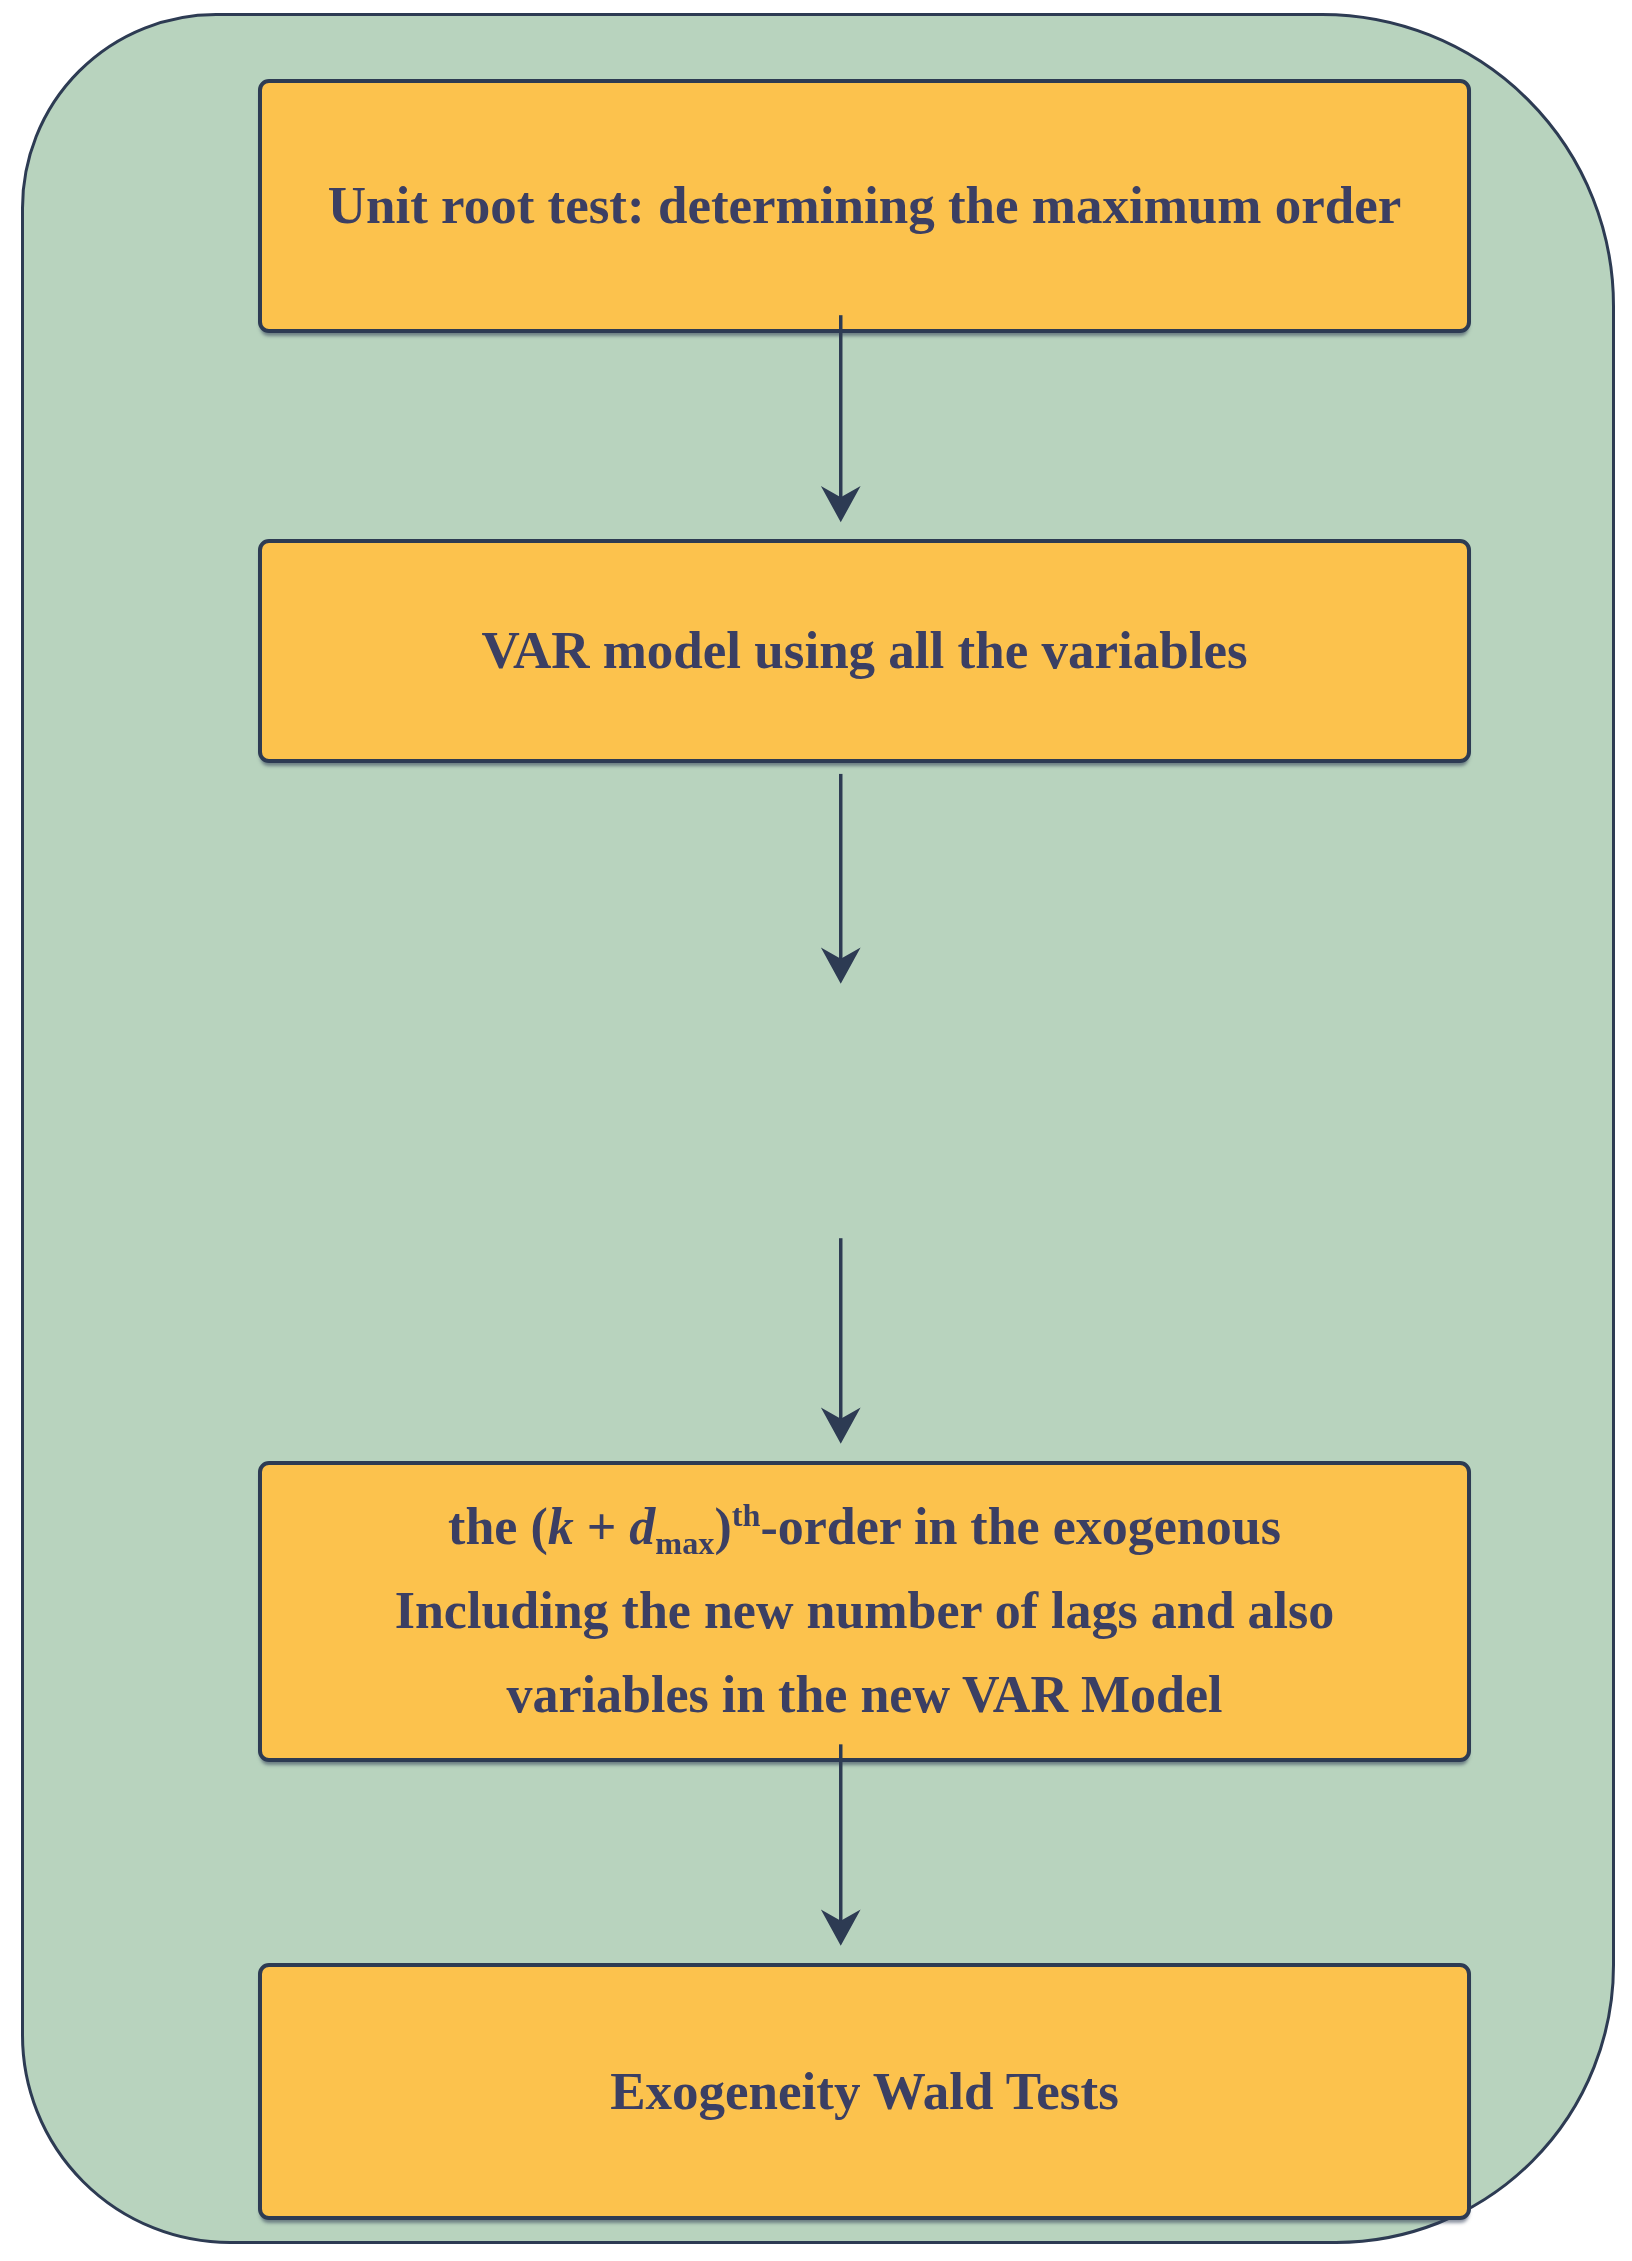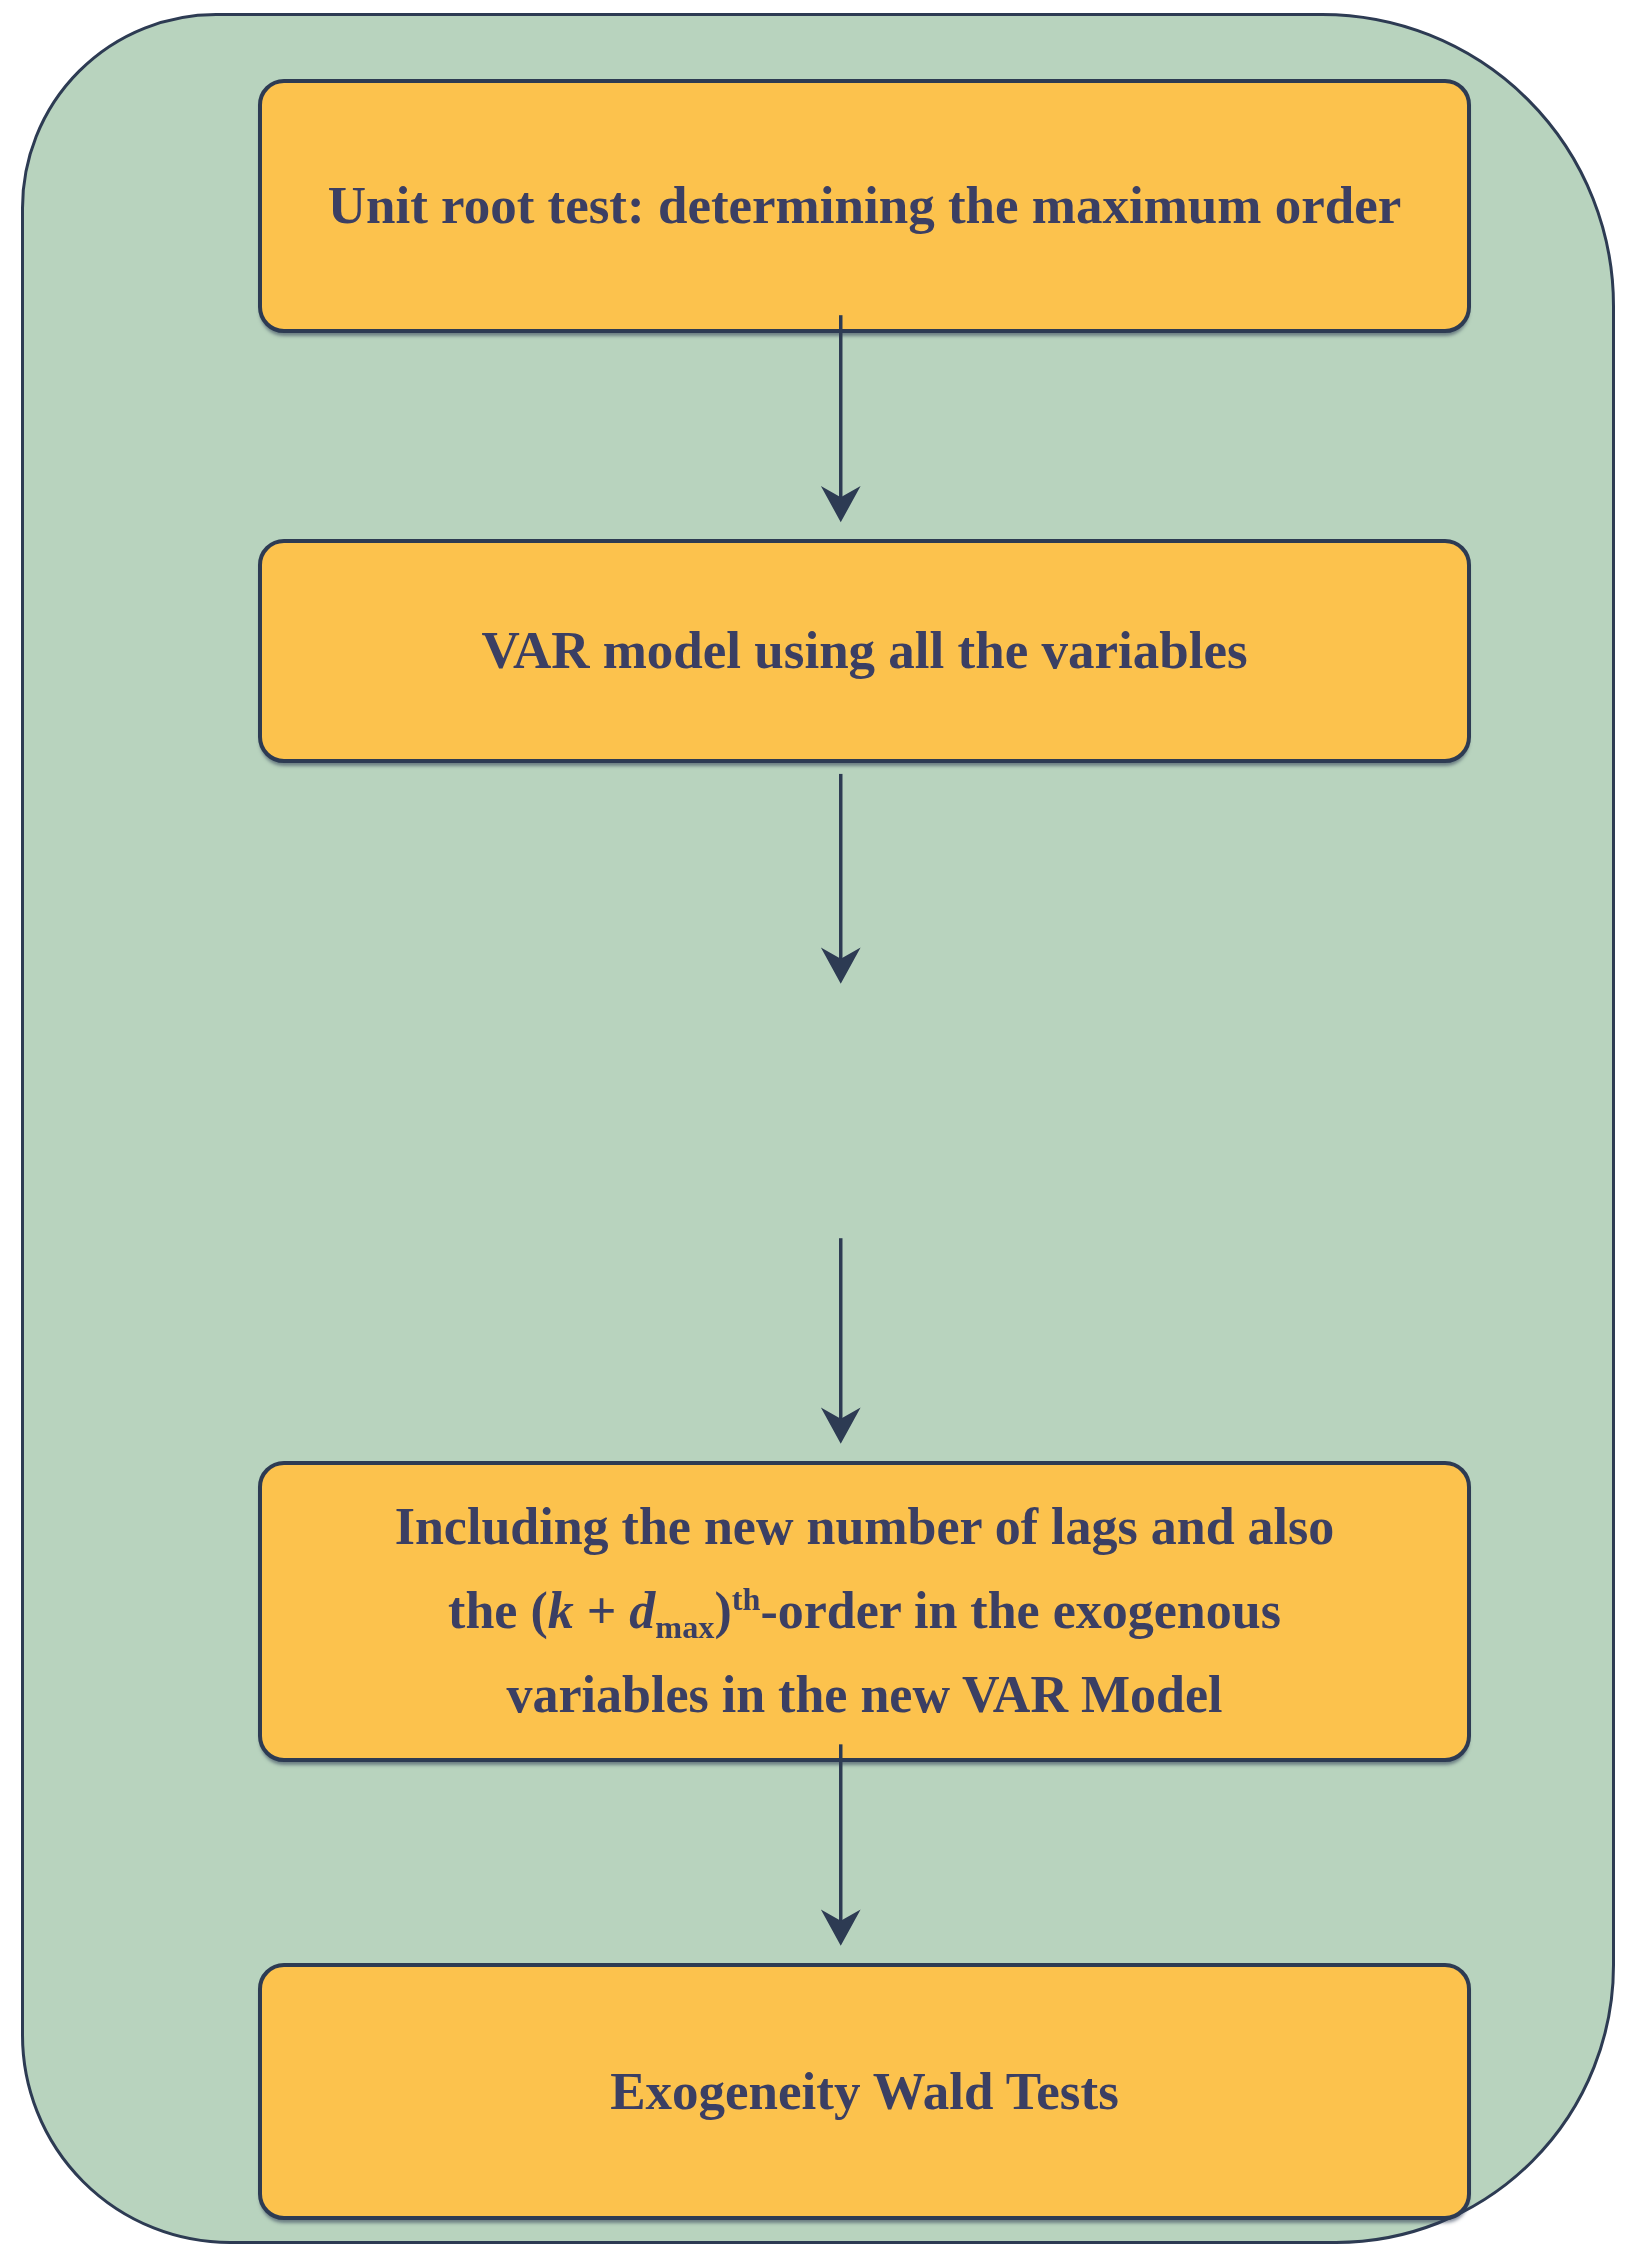--- a/index.html
+++ b/index.html
@@ -30,21 +30,21 @@
     background: var(--container-fill);
     border: 3.5px solid var(--container-border);
     border-radius: 195px 293px 279px 209px;
   }
   .box {
     position: absolute;
     left: 234px;
     width: 1213px;
     background: var(--box-fill);
     border: 4.2px solid var(--box-border);
-    border-radius: 26px;
+    border-radius: 11px;
     box-shadow: 0 4.2px 3.5px -2.1px rgba(45, 59, 83, 0.55);
     display: flex;
     flex-direction: column;
     justify-content: center;
     align-items: center;
     padding: 0 7px;
     color: var(--text-color);
     font-weight: 700;
     font-size: 53px;
     line-height: 1.6;
@@ -78,22 +78,22 @@
     <div class="box box1">
         <div class="line"><span>Unit root test: determining the maximum order</span></div>
       </div>
 
     <div class="box box2">
         <div class="line"><span>VAR model using all the variables</span></div>
       </div>
 
 
     <div class="box box4">
+        <div class="line"><span>the (</span><span class="it">k</span><span> + </span><span class="it">d</span><span class="sb">max</span><span>)</span><span class="sp">th</span><span>-order in the exogenous</span></div>
         <div class="line"><span>Including the new number of lags and also</span></div>
-        <div class="line"><span>the (</span><span class="it">k</span><span> + </span><span class="it">d</span><span class="sb">max</span><span>)</span><span class="sp">th</span><span>-order in the exogenous</span></div>
         <div class="line"><span>variables in the new VAR Model</span></div>
       </div>
 
     <div class="box box5">
         <div class="line"><span>Exogeneity Wald Tests</span></div>
       </div>
   </div>
 
   <svg class="arrows" viewBox="0 0 2341 3243" xmlns="http://www.w3.org/2000/svg">
     <g>

